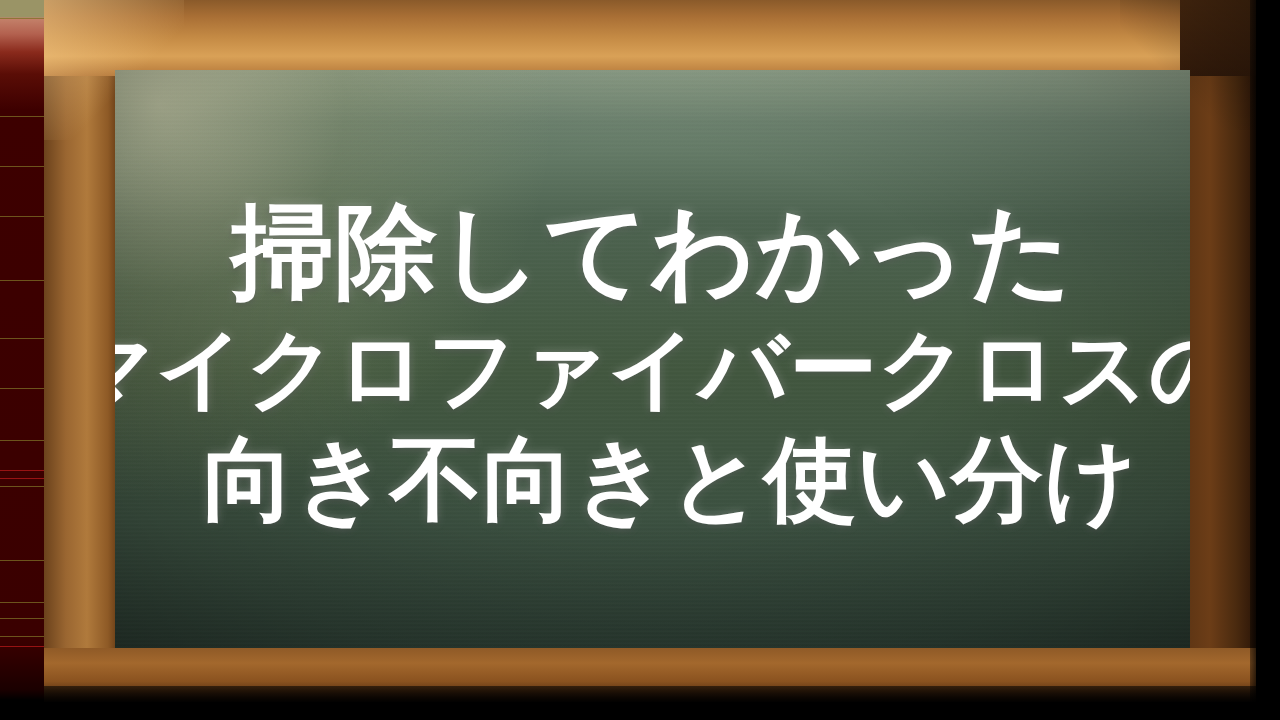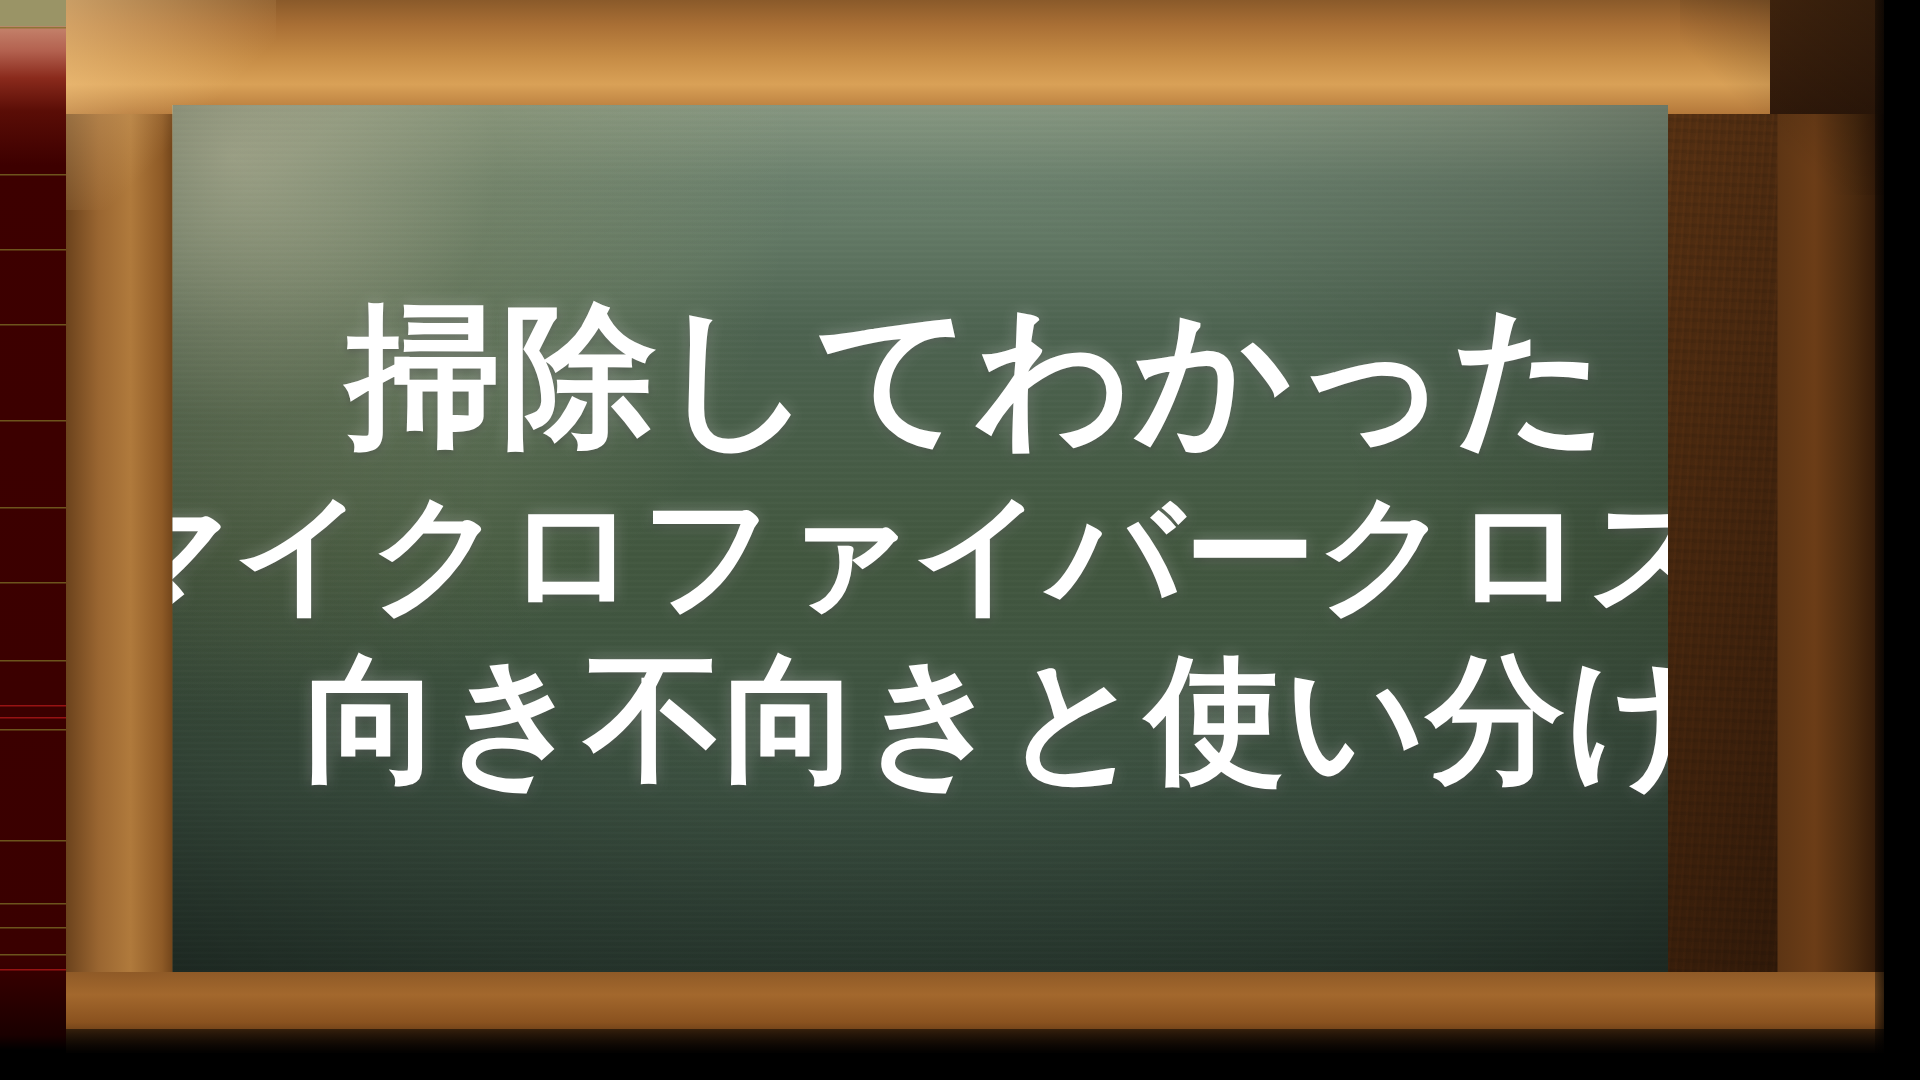--- a/index.html
+++ b/index.html
@@ -186,21 +186,21 @@
       #000000 40%,
       #000000 100%);
     pointer-events: none;
   }
 
   
   .board {
     position: absolute;
     left: 115px;
     top: 70px;
-    width: 997px;
+    width: 1075px;
     height: 578px;
     background:
       radial-gradient(circle at 4% 6%,
         rgba(255,248,205,0.55) 0%,
         rgba(214,214,150,0.18) 16%,
         rgba(255,255,255,0.0) 34%),
       linear-gradient(to bottom,
         #93a58d 0%,
         #6e8470 9%,
         #4d6350 26%,

